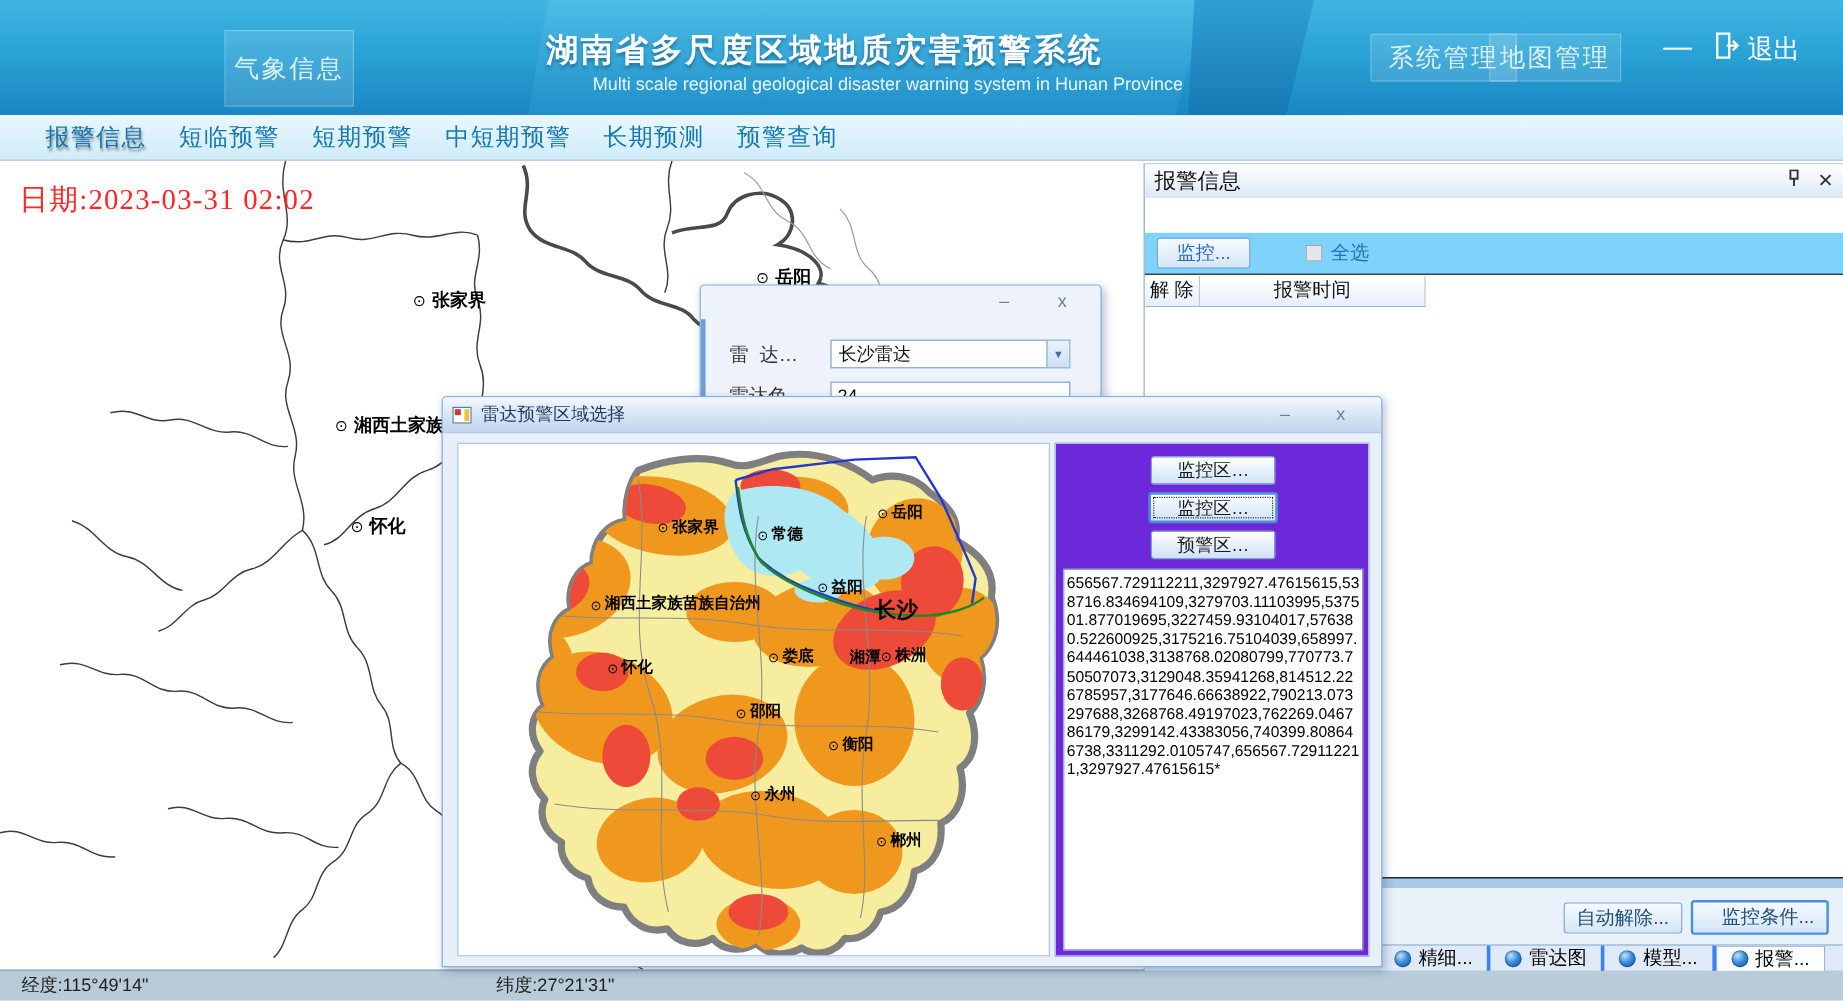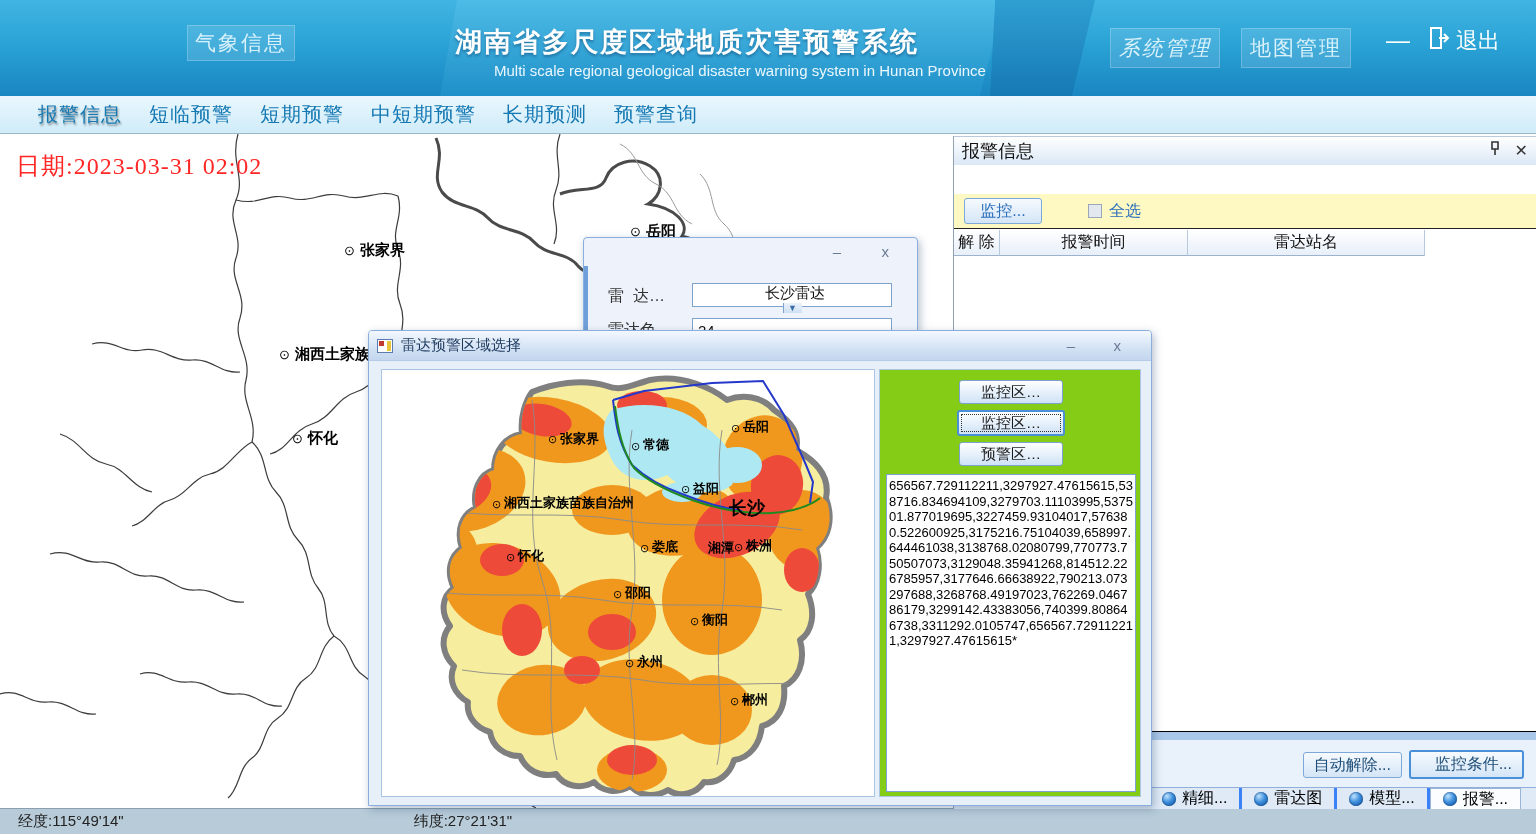--- a/index.html
+++ b/index.html
@@ -53,21 +53,21 @@
   .panel-title { position:absolute; left:0; top:0; width:100%; height:28px;
     background:linear-gradient(180deg,#ffffff,#dbe8f6); display:flex; align-items:center; }
   .panel-title .t { font-size:18px; color:#111; margin-left:8px; }
   .panel-icons { position:absolute; right:8px; top:4px; display:flex; gap:14px; color:#333; font-size:15px; }
   .ptabs { position:absolute; left:0; top:28px; width:100%; height:28px; border-bottom:1px solid #8fb3da;
     display:flex; align-items:flex-end; padding-left:2px; background:#f4f9fe; }
   .ptab { height:26px; display:flex; align-items:center; justify-content:center; padding:0 10px;
     font-size:16px; color:#1f4e79; background:linear-gradient(180deg,#e6f1fc,#bcd7f1);
     border:1px solid #8fb3da; border-bottom:none; margin-right:2px; border-radius:2px 2px 0 0; }
   .ptab.active { background:#fff; height:28px; color:#000; position:relative; top:1px; }
-  .ptoolbar { position:absolute; left:0; top:57px; width:100%; height:35px; background:#fef9c3;
+  .ptoolbar { position:absolute; left:0; top:57px; width:100%; height:35px; background:#7dd3fc;
     display:flex; align-items:center; border-bottom:1px solid #222; }
   .btn-sm { height:26px; padding:0 10px; display:flex; align-items:center; justify-content:center;
     background:linear-gradient(180deg,#f6fafe,#d4e5f7); border:1px solid #7da9d8; border-radius:3px;
     color:#2a6ebb; font-size:16px; }
   .chkbox { width:14px; height:14px; background:#e3e8ee; border:1px solid #9aa7b8; display:inline-block; }
   .chklbl { color:#2a6ebb; font-size:16px; margin-left:7px; }
   .thead { position:absolute; left:0; top:93px; width:100%; height:26px; display:flex; }
   .th { background:linear-gradient(180deg,#ffffff,#e7eff9); border-right:1px solid #b9c9dd;
     border-bottom:1px solid #9db3cc; font-size:16px; color:#111; display:flex; align-items:center;
     justify-content:center; }
@@ -92,43 +92,43 @@
     box-shadow:2px 3px 8px rgba(40,70,110,.35); overflow:hidden; }
   .dlg-title { height:28px; background:linear-gradient(180deg,#f3f8fe 0%,#d3e2f4 60%,#c3d6ee 100%);
     display:flex; align-items:center; border-bottom:1px solid #b6cbe8; }
   .dlg-title .txt { font-size:15px; color:#1e3a5f; margin-left:8px; }
   .dlg-ctl { position:absolute; top:5px; font-size:15px; color:#6b7c96; }
   .formicon { width:16px; height:14px; margin-left:8px; position:relative; background:#fff;
     border:1px solid #5a7ab0; display:inline-block; }
   .formicon::before { content:""; position:absolute; left:1px; top:1px; width:5px; height:5px; background:#c23a2e; }
   .formicon::after  { content:""; position:absolute; right:1px; top:1px; width:4px; height:10px; background:#e8c53a; }
 
-  .combo { background:#fff; border:1px solid #7da2ce; height:24px; display:flex; align-items:center; position:relative;flex-direction:column; }
+  .combo { background:#fff; border:1px solid #7da2ce; height:24px; display:flex; align-items:center; position:relative; }
   .combo .val { font-size:15px; color:#111; margin-left:6px; flex:1; }
   .combo .dd { width:19px; height:22px; background:linear-gradient(180deg,#eaf2fb,#cfe0f3);
     border-left:1px solid #7da2ce; display:flex; align-items:center; justify-content:center;
     font-size:9px; color:#3a6ea5; }
   .wbtn { display:flex; align-items:center; justify-content:center;
     background:linear-gradient(180deg,#ffffff 0%,#e9f2fb 45%,#cfe2f6 100%);
     border:1px solid #7da2ce; border-radius:3px; font-size:15px; color:#1a1a1a; }
   .wbtn.focus { border:2px solid #4a90d9; outline:1px dotted #333; outline-offset:-5px; }
 
   .mapcity { position:absolute; font-size:13px; font-weight:bold; color:#000; white-space:nowrap; z-index:3; }
   .mapdot { position:absolute; font-size:11px; color:#000; z-index:3; }
 </style>
 </head>
 <body>
 
 <div class="header">
   <div class="trap"></div>
   <div class="trap2"></div>
-  <div class="hbtn" style="left:187px;top:25px;width:108px;height:36px;">气象信息</div>
+  <div class="hbtn" style="left:187px;top:25px;width:108px;height:64px;">气象信息</div>
   <div class="htitle">湖南省多尺度区域地质灾害预警系统</div>
   <div class="hsub">Multi scale regional geological disaster warning system in Hunan Province</div>
-  <div class="hbtn" style="left:1110px;top:28px;width:110px;height:40px;font-style:italic;">系统管理</div>
+  <div class="hbtn" style="left:1142px;top:28px;width:122px;height:40px;">系统管理</div>
   <div class="hbtn" style="left:1241px;top:28px;width:110px;height:40px;">地图管理</div>
   <div class="winctl" style="left:1386px;top:26px;">—</div>
   <div class="exit" style="left:1428px;top:26px;">
     <span>
       <svg width="22" height="24" viewBox="0 0 22 24">
           <path d="M3 2 h10 v20 h-10 z" fill="none" stroke="#fff" stroke-width="2"></path>
           <path d="M11 12 h8 m-3 -4 l4 4 l-4 4" fill="none" stroke="#fff" stroke-width="2"></path>
         </svg>
     </span>
     <span>退出</span>
@@ -203,21 +203,20 @@
     <span style="font-size:16px;color:#333;">✕</span>
   </div>
   <div class="ptoolbar">
     <div class="btn-sm" style="margin-left:10px;min-width:78px;">监控...</div>
     <span class="chkbox" style="margin-left:46px;"></span>
     <span class="chklbl">全选</span>
   </div>
   <div class="thead">
     <div class="th" style="width:46px;">解 除</div>
     <div class="th" style="width:188px;">报警时间</div>
-    <div class="th" style="width:237px;">雷达站名</div>
   </div>
   <div class="tbody"></div>
   <div class="splitter"></div>
   <div class="pbuttons">
     <div class="btn-sm" style="position:absolute;right:134px;top:12px;min-width:88px;color:#1e4e79;">自动解除...</div>
     <div class="btn-sm" style="position:absolute;right:12px;top:10px;min-width:92px;height:29px;border:2px solid #4a90d9;color:#1e4e79;padding-left:24px;">监控条件...</div>
   </div>
   <div class="pstrip" style="padding-left:196px;">
     <div class="stab">
       <span class="globe"></span>
@@ -346,20 +345,20 @@
     <span class="mapdot" style="left:231px;top:218px;">⊙</span>
     <span class="mapcity" style="left:243px;top:214px;">邵阳</span>
     <span class="mapdot" style="left:308px;top:245px;">⊙</span>
     <span class="mapcity" style="left:320px;top:241px;">衡阳</span>
     <span class="mapdot" style="left:243px;top:287px;">⊙</span>
     <span class="mapcity" style="left:255px;top:283px;">永州</span>
     <span class="mapdot" style="left:348px;top:325px;">⊙</span>
     <span class="mapcity" style="left:360px;top:321px;">郴州</span>
   </div>
 
-  <div style="position:absolute;left:510px;top:38px;width:262px;height:428px;background:#84cc16;border:1px solid #aac4e4;">
+  <div style="position:absolute;left:510px;top:38px;width:262px;height:428px;background:#6d28d9;border:1px solid #aac4e4;">
     <div class="wbtn" style="position:absolute;left:79px;top:10px;width:104px;height:24px;">监控区…</div>
     <div class="wbtn focus" style="position:absolute;left:77px;top:40px;width:108px;height:26px;">监控区…</div>
     <div class="wbtn" style="position:absolute;left:79px;top:72px;width:104px;height:24px;">预警区…</div>
     <div style="position:absolute;left:6px;top:104px;width:250px;height:318px;background:#fff;border:1px solid #7da2ce;
                 font-size:13px;line-height:15.5px;color:#000;padding:3px 2px;word-break:break-all;overflow:hidden;">656567.729112211,3297927.47615615,538716.834694109,3279703.11103995,537501.877019695,3227459.93104017,576380.522600925,3175216.75104039,658997.644461038,3138768.02080799,770773.750507073,3129048.35941268,814512.226785957,3177646.66638922,790213.073297688,3268768.49197023,762269.046786179,3299142.43383056,740399.808646738,3311292.0105747,656567.729112211,3297927.47615615*</div>
   </div>
 </div>
 
 </body></html>

